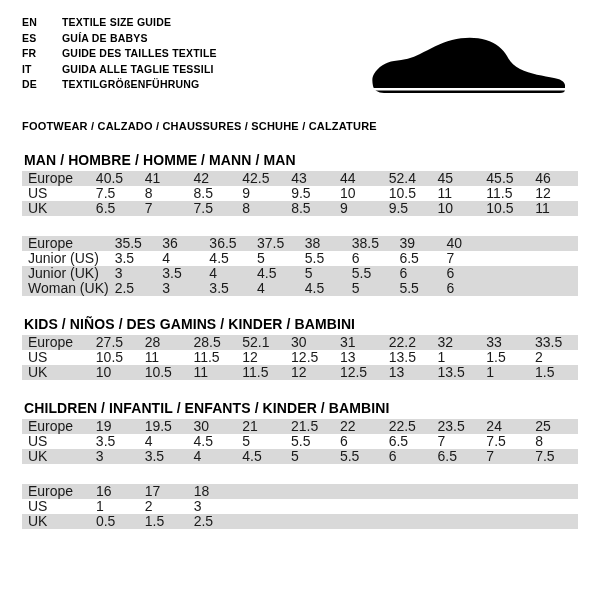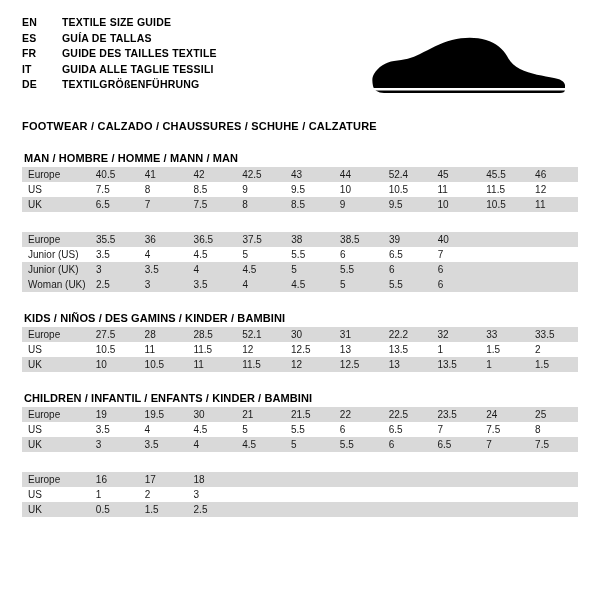--- a/index.html
+++ b/index.html
@@ -61,30 +61,30 @@
     font-weight: bold;
     letter-spacing: 0.2px;
     margin: 14px 0 0 0;
   }
 
   
   .group {
     margin-top: 20px;
   }
   .group-title {
-    font-size: 11px;
+    font-size: 14px;
     font-weight: bold;
     letter-spacing: 0.1px;
     margin-bottom: 3px;
     padding-left: 2px;
   }
   table.size {
     border-collapse: collapse;
     table-layout: fixed;
-    font-size: 10px;
+    font-size: 14px;
   }
   table.size td {
     height: 15px;
     line-height: 15px;
     padding: 0 0 0 6px;
     white-space: nowrap;
     overflow: hidden;
     color: #1a1a1a;
   }
   table.size tr.shaded td {
@@ -101,21 +101,21 @@
 
   <div class="header">
     <table class="lang-table">
       <tbody>
         <tr>
           <td class="lang-code">EN</td>
           <td class="lang-title">TEXTILE SIZE GUIDE</td>
         </tr>
         <tr>
           <td class="lang-code">ES</td>
-          <td class="lang-title">GUÍA DE TALLAS</td>
+          <td class="lang-title">GUÍA DE BABYS</td>
         </tr>
         <tr>
           <td class="lang-code">FR</td>
           <td class="lang-title">GUIDE DES TAILLES TEXTILE</td>
         </tr>
         <tr>
           <td class="lang-code">IT</td>
           <td class="lang-title">GUIDA ALLE TAGLIE TESSILI</td>
         </tr>
         <tr>

